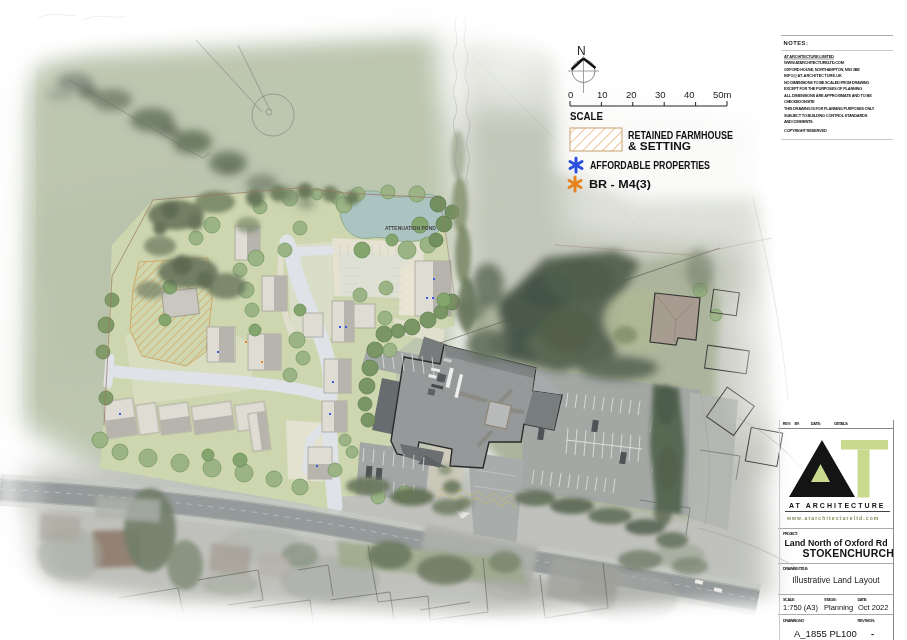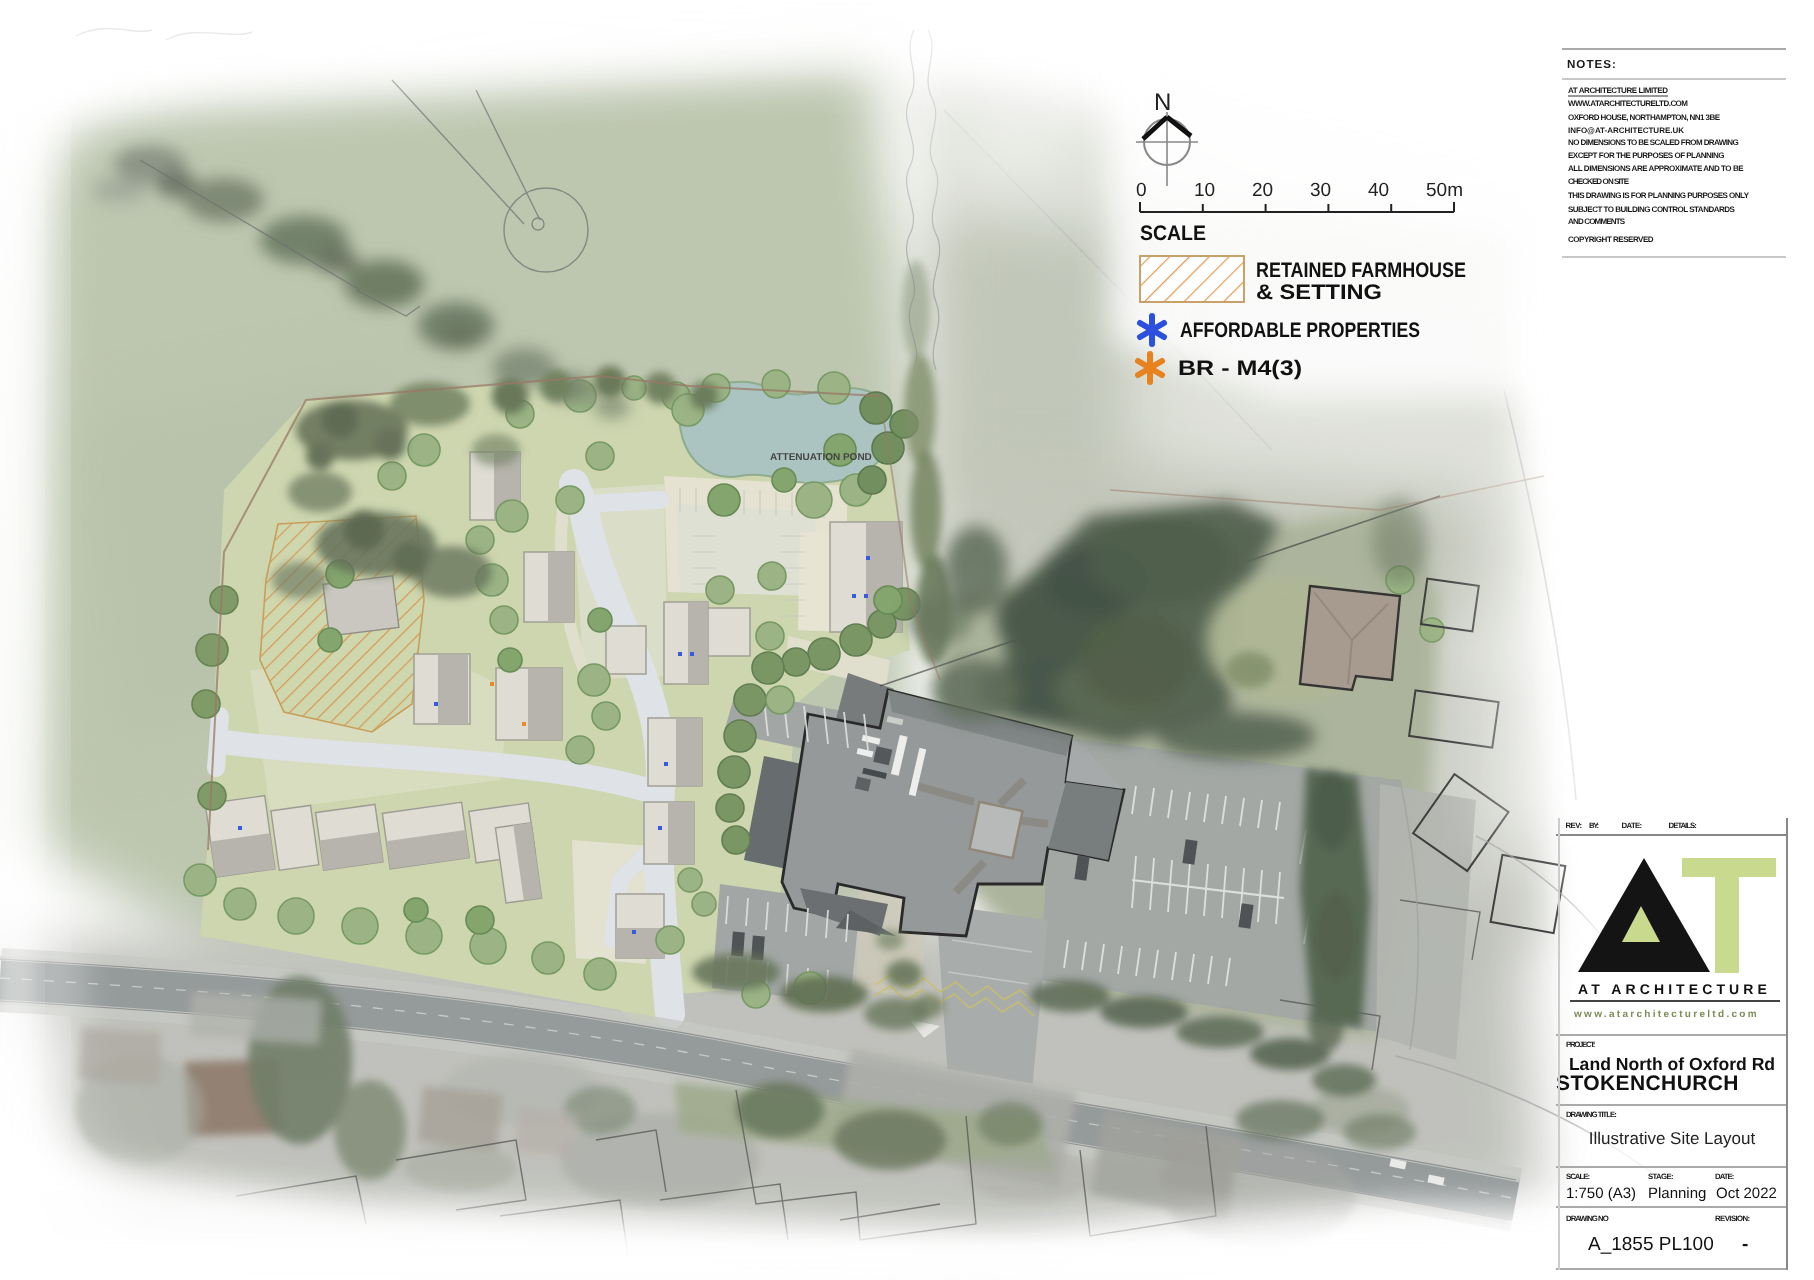--- a/index.html
+++ b/index.html
@@ -530,40 +530,40 @@
 <g stroke="#e8821e" stroke-width="3" stroke-linecap="round">
 <line x1="575" y1="177" x2="575" y2="191"></line>
 <line x1="569" y1="180.5" x2="581" y2="187.5"></line>
 <line x1="569" y1="187.5" x2="581" y2="180.5"></line>
 </g>
 <text x="589" y="187.5" font-size="10.5" font-weight="bold" fill="#111" textLength="62" lengthAdjust="spacingAndGlyphs">BR - M4(3)</text>
 <text x="385" y="230" font-size="5" font-weight="bold" fill="#444">ATTENUATION POND</text>
 </g>
 </svg>
 
-<div class="abs" style="left:0;top:1px;width:907px;height:616px;">
+<div class="abs" style="left:0;top:12px;width:907px;height:616px;">
 <div class="abs" style="left:781px;top:23px;width:112px;border-top:1px solid #aaa;"></div>
 <div class="abs" style="left:781px;top:38px;width:112px;border-top:1px solid #c8c8c8;"></div>
 <div class="abs" style="left:781px;top:127px;width:112px;border-top:1px solid #c8c8c8;"></div>
 
 <div class="abs" style="left:778px;top:416px;width:116px;border-top:1px solid #888;"></div>
 <svg class="abs" style="left:778px;top:418px;" width="126" height="100" viewBox="0 0 126 100">
 <rect x="63" y="10" width="47" height="9.5" fill="#c9d98d"></rect>
 <rect x="79.5" y="19.5" width="12" height="48" fill="#c9d98d"></rect>
 <polygon points="44,10 77,67 11,67" fill="#141414"></polygon>
 <polygon points="42.5,34 52,52 33,52" fill="#c9d98d"></polygon>
 <text x="11" y="78" font-size="7" font-weight="bold" letter-spacing="2.05" fill="#111">AT ARCHITECTURE</text>
 <line x1="7" y1="81.5" x2="112" y2="81.5" stroke="#444" stroke-width="1"></line>
 <text x="9" y="89.5" font-size="5" font-weight="bold" letter-spacing="1.15" fill="#7d8c58">www.atarchitectureltd.com</text>
 </svg>
 <div class="abs" style="left:778px;top:516px;width:116px;border-top:1px solid #aaa;"></div>
 <div class="abs" style="left:778px;top:526px;width:116px;text-align:center;font-size:8.8px;font-weight:bold;color:#111;white-space:nowrap;">Land North of Oxford Rd</div>
-<div class="abs" style="left:778px;top:535px;width:116px;text-align:left;font-size:10.5px;font-weight:bold;color:#111;letter-spacing:0.2px;">STOKENCHURCH</div>
+<div class="abs" style="left:778px;top:535px;width:116px;text-align:right;font-size:10.5px;font-weight:bold;color:#111;letter-spacing:0.2px;">STOKENCHURCH</div>
 <div class="abs" style="left:778px;top:551px;width:116px;border-top:1px solid #aaa;"></div>
-<div class="abs" style="left:778px;top:563px;width:116px;text-align:center;font-size:8.5px;color:#222;">Illustrative Site Layout</div>
+<div class="abs" style="left:778px;top:563px;width:116px;text-align:center;font-size:8.5px;color:#222;">Illustrative Land Layout</div>
 <div class="abs" style="left:778px;top:582px;width:116px;border-top:1px solid #aaa;"></div>
 <div class="abs" style="left:783px;top:591px;font-size:7.5px;color:#111;">1:750 (A3)</div>
 <div class="abs" style="left:824px;top:591px;font-size:7.5px;color:#111;text-align:center;">Planning</div>
 <div class="abs" style="left:858px;top:591px;font-size:7.5px;color:#111;">Oct 2022</div>
 <div class="abs" style="left:778px;top:602px;width:116px;border-top:1px solid #aaa;"></div>
 <div class="abs" style="left:794px;top:616px;font-size:9.5px;font-weight:normal;color:#111;">A_1855 PL100</div>
 <div class="abs" style="left:871px;top:616px;font-size:9.5px;font-weight:bold;color:#111;">-</div>
 <div class="abs" style="left:778px;top:633px;width:116px;border-top:1px solid #aaa;"></div>
 <svg class="abs" style="left:0;top:0" width="907" height="640" viewBox="0 0 907 640">
 <g font-family="Liberation Sans, sans-serif" font-weight="bold" fill="#1a1a1a">

